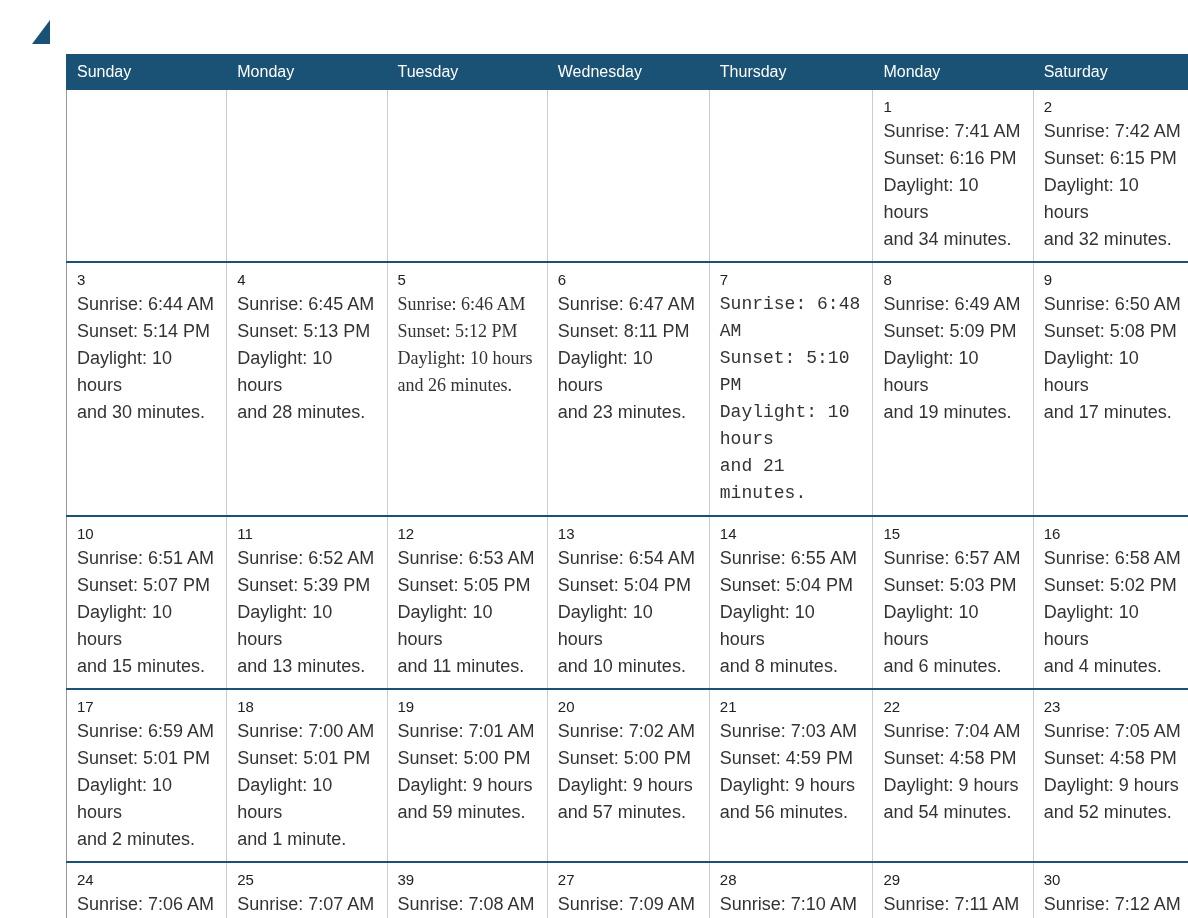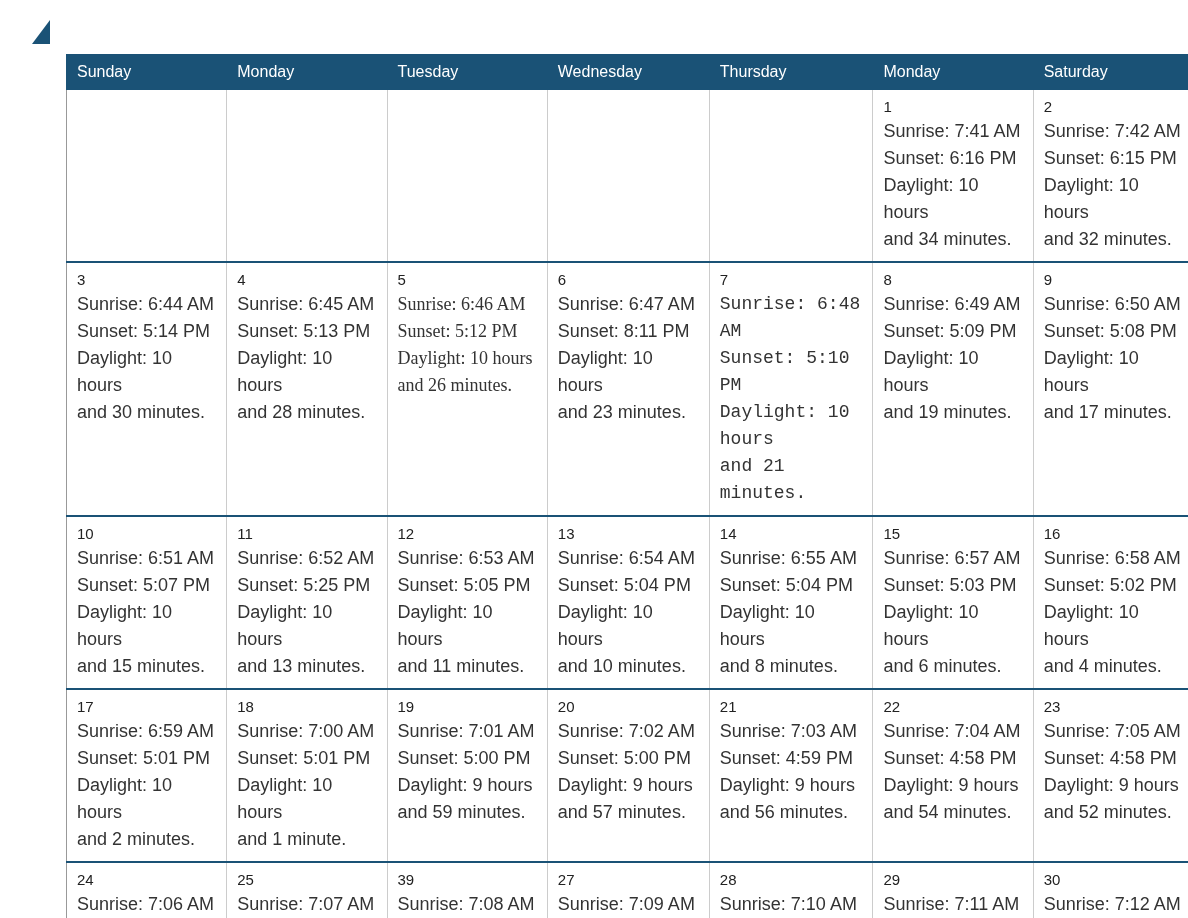--- a/index.html
+++ b/index.html
@@ -225,21 +225,21 @@
         <td>
           <span class="day-num">10</span>
           <div class="day-info" style="white-space: pre-line;">Sunrise: 6:51 AM
 Sunset: 5:07 PM
 Daylight: 10 hours
 and 15 minutes.</div>
         </td>
         <td>
           <span class="day-num">11</span>
           <div class="day-info" style="white-space: pre-line;">Sunrise: 6:52 AM
-Sunset: 5:25 PM
+Sunset: 5:39 PM
 Daylight: 10 hours
 and 13 minutes.</div>
         </td>
         <td>
           <span class="day-num">12</span>
           <div class="day-info" style="white-space: pre-line;">Sunrise: 6:53 AM
 Sunset: 5:05 PM
 Daylight: 10 hours
 and 11 minutes.</div>
         </td>

